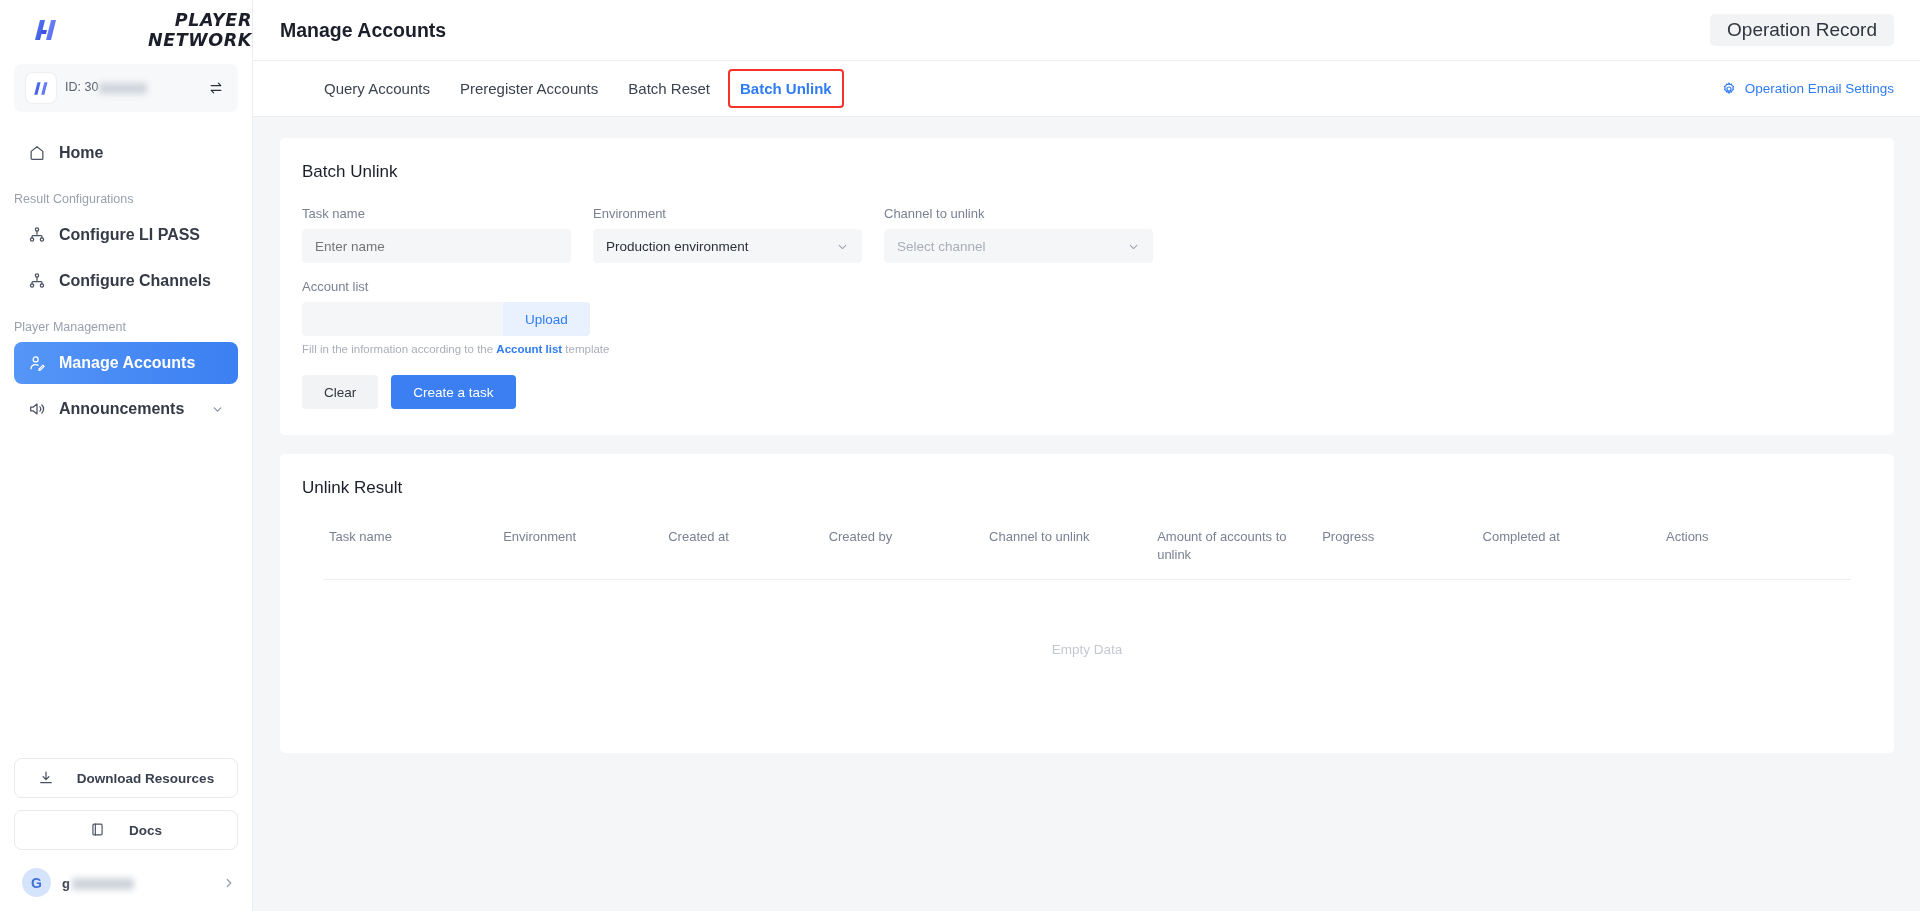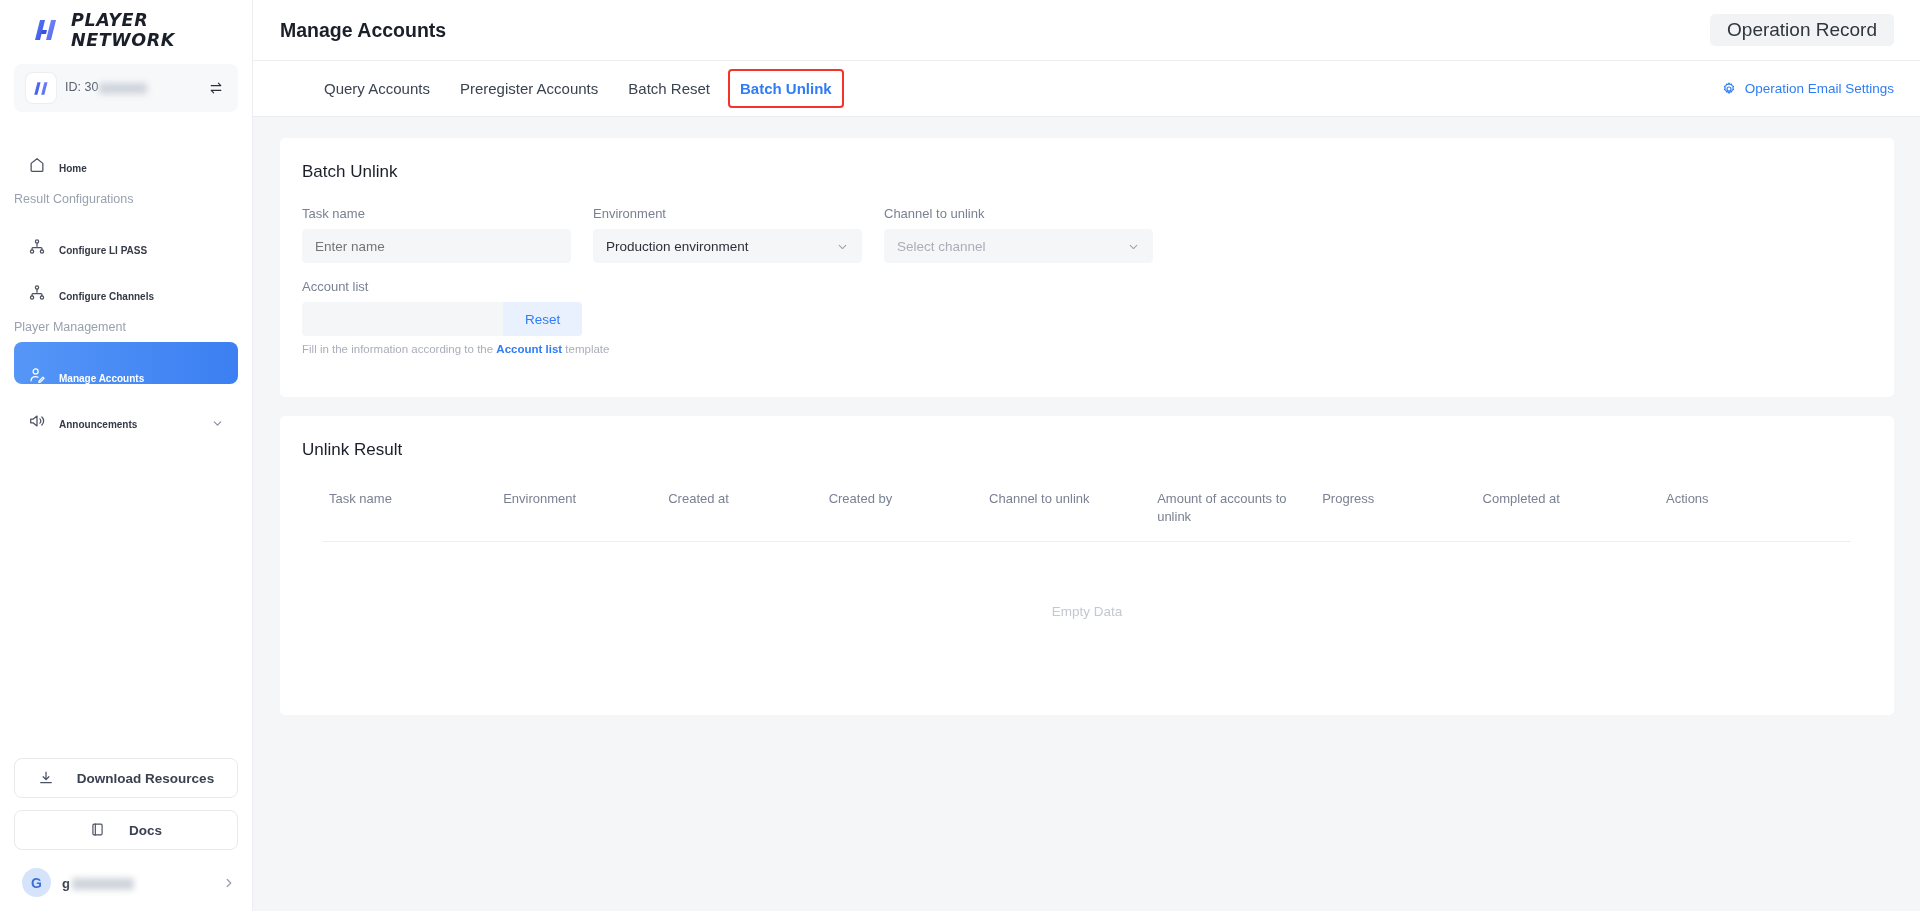--- a/index.html
+++ b/index.html
@@ -21,20 +21,21 @@
   }
   .brand {
     height: 60px; display: flex; align-items: center;
     gap: 11px; padding: 0 0 0 33px;
   }
   .brand-mark { width: 27px; height: 22px; flex: 0 0 auto; }
   .brand-text {
     font-size: 17.5px; font-weight: 700; letter-spacing: .6px;
     color: #1b1f29; font-style: italic;
     font-family: "DejaVu Sans", sans-serif;
+    text-align: right;
   }
   .acct-card {
     margin: 4px 14px 10px 14px; height: 48px;
     background: #f7f8fa; border-radius: 8px;
     display: flex; align-items: center; gap: 9px; padding: 0 12px;
   }
   .acct-logo {
     width: 30px; height: 30px; border-radius: 7px; background: #fff;
     display: flex; align-items: center; justify-content: center;
     flex: 0 0 auto; box-shadow: 0 0 0 1px #eceef1;
@@ -57,22 +58,22 @@
     color: #2b303b;
   }
 
   .nav { padding-top: 10px; flex: 1 1 auto; overflow: hidden; }
   .nav-group-label {
     font-size: 12.5px; color: #9aa1ae; padding: 14px 0 8px 14px;
     font-family: "Liberation Sans", sans-serif;
   }
   .nav-item {
     margin: 0 14px 4px 14px; height: 42px; border-radius: 8px;
-    display: flex; align-items: flex-end; gap: 13px; padding: 0 14px;
-    font-size: 10px; font-weight: 700; color: #343a46; cursor: pointer;
+    display: flex; align-items: center; gap: 13px; padding: 0 14px;
+    font-size: 16px; font-weight: 700; color: #343a46; cursor: pointer;
   }
   .nav-item .nav-ico { width: 18px; height: 18px; flex: 0 0 auto; color: #4b5262; display:flex; }
   .nav-item.active {
     background: linear-gradient(90deg, #5596f7 0%, #3b7ff2 100%);
     color: #ffffff;
   }
   .nav-item.active .nav-ico { color: #ffffff; }
   .nav-item .chev { margin-left: auto; color: #8a91a0; display: flex; }
 
   .side-bottom { padding: 0 14px 14px 14px; }
@@ -402,27 +403,31 @@
                   </svg>
               </span>
             </div>
           </div>
         </div>
 
         <div class="field">
           <div class="field-label">Account list</div>
           <div class="upload-row">
             <input class="upload-input ctrl" readonly="" style="">
-            <button class="upload-btn">Reset</button>
+            <button class="upload-btn">Upload</button>
           </div>
           <div class="hint">
             <span>Fill in the information according to the </span><a>Account list</a><span> template</span>
           </div>
         </div>
 
+        <div class="actions">
+          <button class="btn-clear">Clear</button>
+          <button class="btn-primary">Create a task</button>
+        </div>
       </section>
 
       <section class="card" style="padding-left:22px;padding-right:22px;">
         <div class="card-title" style="margin-bottom:16px;">Unlink Result</div>
         <div class="table-wrap">
           <table>
             <colgroup>
               <col style="width:11.4%">
                 <col style="width:10.8%">
                 <col style="width:10.5%">

